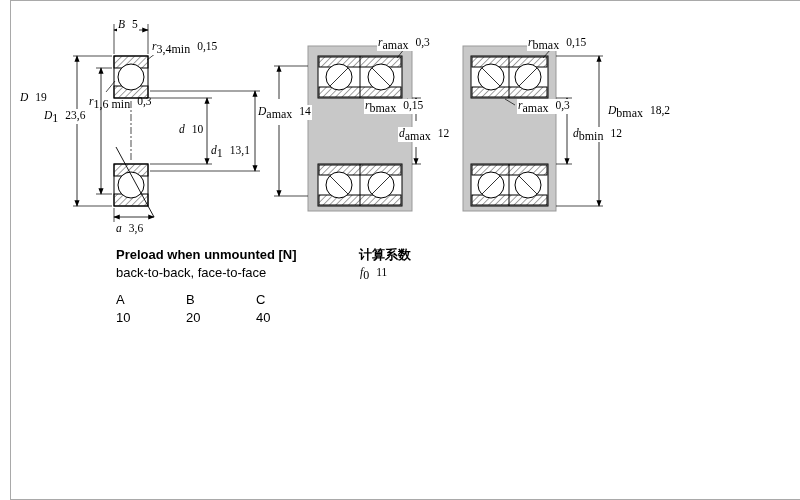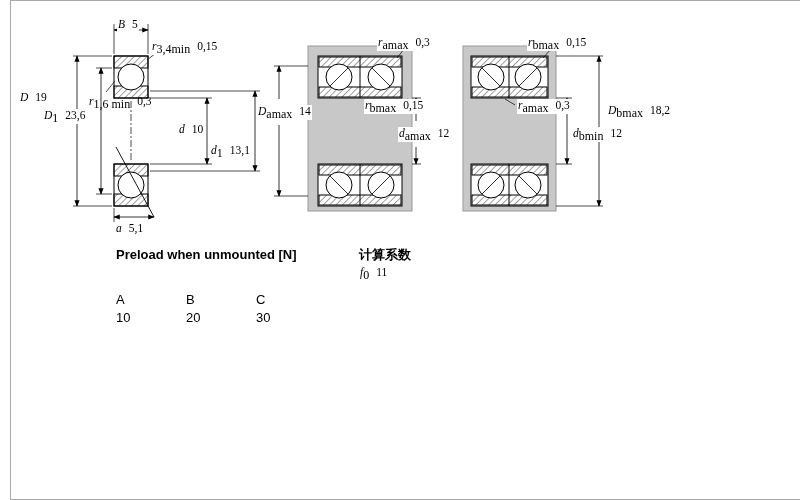--- a/index.html
+++ b/index.html
@@ -175,21 +175,21 @@
   <div class="dim nobg" style="left:77px;top:94px">
     <span class="sym">r</span><sub>1,6 min</sub><span class="val">0,3</span>
   </div>
   <div class="dim" style="left:167px;top:122px">
     <span class="sym">d</span><sub></sub><span class="val">10</span>
   </div>
   <div class="dim" style="left:199px;top:143px">
     <span class="sym">d</span><sub>1</sub><span class="val">13,1</span>
   </div>
   <div class="dim" style="left:104px;top:221px">
-    <span class="sym">a</span><sub></sub><span class="val">5,1</span>
+    <span class="sym">a</span><sub></sub><span class="val">3,6</span>
   </div>
 
   <div class="dim" style="left:366px;top:35px">
     <span class="sym">r</span><sub>amax</sub><span class="val">0,3</span>
   </div>
   <div class="dim" style="left:246px;top:104px">
     <span class="sym">D</span><sub>amax</sub><span class="val">14</span>
   </div>
   <div class="dim" style="left:353px;top:98px">
     <span class="sym">r</span><sub>bmax</sub><span class="val">0,15</span>
@@ -205,30 +205,31 @@
     <span class="sym">r</span><sub>amax</sub><span class="val">0,3</span>
   </div>
   <div class="dim" style="left:596px;top:103px">
     <span class="sym">D</span><sub>bmax</sub><span class="val">18,2</span>
   </div>
   <div class="dim" style="left:561px;top:126px">
     <span class="sym">d</span><sub>bmin</sub><span class="val">12</span>
   </div>
 
   <div class="text-block bold" style="left:105px;top:247px">Preload when unmounted [N]</div>
+  <div class="text-block" style="left:105px;top:265px">back-to-back, face-to-face</div>
 
   <div class="text-block cols" style="left:105px;top:292px">
     <span>A</span>
     <span>B</span>
     <span>C</span>
   </div>
   <div class="text-block cols" style="left:105px;top:310px">
     <span>10</span>
     <span>20</span>
-    <span>30</span>
+    <span>40</span>
   </div>
 
   <div class="text-block bold" style="left:348px;top:247px">计算系数</div>
   <div class="dim nobg" style="left:348px;top:265px">
     <span class="sym">f</span><sub>0</sub><span class="val">11</span>
   </div>
 
 </div>
 
 </body></html>

